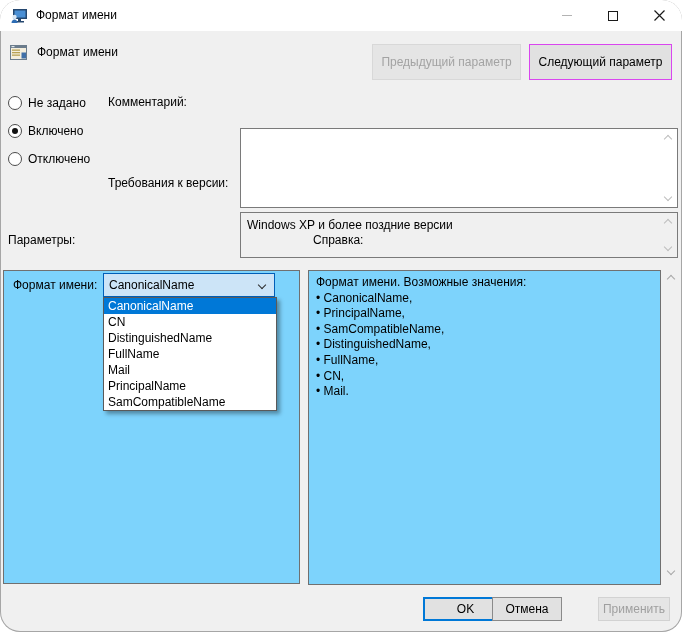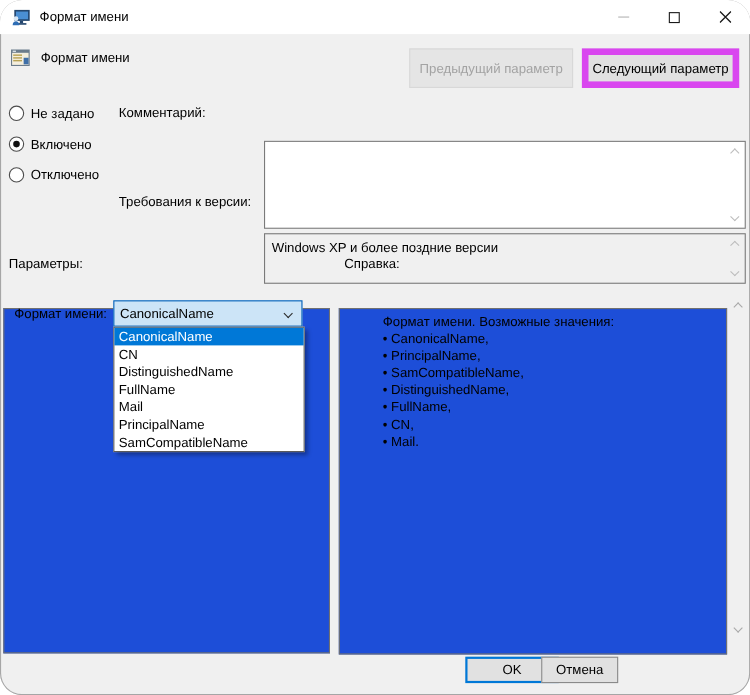--- a/index.html
+++ b/index.html
@@ -14,21 +14,21 @@
   .title-text{position:absolute;left:36px;top:0;line-height:31px;}
   .ctrl{position:absolute;top:0;width:46px;height:31px;display:flex;align-items:center;justify-content:center;}
   .ctrl-min{right:92px;} .ctrl-max{right:46px;} .ctrl-close{right:0;}
   .glyph-min{width:10px;height:1px;background:#b3b3b3;}
   .glyph-max{width:10px;height:10px;border:1px solid #1a1a1a;background:#fff;}
   
   .app-icon{position:absolute;left:9px;top:43px;width:20px;height:20px;}
   .setting-title{position:absolute;left:37px;top:42px;line-height:20px;}
   .hdr-btn{position:absolute;top:44px;height:36px;display:flex;align-items:center;justify-content:center;}
   .btn-prev{left:372px;width:149px;background:#e5e5e5;border:1px solid #d8d8d8;color:#a3a3a3;}
-  .btn-next{left:529px;width:143px;background:#e1e1e1;border:6px solid #d946ef;color:#000;}
+  .btn-next{left:529px;width:143px;background:#e1e1e1;border:1px solid #d946ef;color:#000;}
   
   .radio-row{position:absolute;left:8px;height:16px;display:flex;align-items:center;gap:6px;}
   .radio{width:14px;height:14px;border:1px solid #4c4c4c;border-radius:50%;background:#fff;position:relative;flex:0 0 auto;}
   .radio.checked::after{content:"";position:absolute;left:3px;top:3px;width:6px;height:6px;border-radius:50%;background:#111;}
   
   .form-label{position:absolute;left:108px;}
   .txtbox{position:absolute;left:240px;width:438px;border:1px solid #7a7a7a;background:#fff;margin-top:40px;}
   .txtbox .chev{color:#bdbdbd;}
   .box-comment{top:88px;height:80px;}
   .box-version{top:172px;height:46px;background:#f0f0f0;}
@@ -37,21 +37,21 @@
   .chev{position:absolute;width:9px;height:9px;}
   .chev::before{content:"";position:absolute;left:1px;width:5px;height:5px;
     border-right:1.6px solid currentColor;border-bottom:1.6px solid currentColor;}
   .chev-down::before{top:0;transform:rotate(45deg);}
   .chev-up::before{top:3px;transform:rotate(-135deg);}
   .chev-tr{right:4px;top:4px;} .chev-br{right:4px;bottom:4px;}
   
   .cap-options{position:absolute;left:8px;top:233px;}
   .cap-help{position:absolute;left:313px;top:233px;}
   
-  .panel{position:absolute;top:280px;background:#1d4ed8;border:1px solid #707070;padding-left:32px;}
+  .panel{position:absolute;top:270px;background:#7dd3fc;border:1px solid #707070;}
   .panel-options{left:3px;width:297px;height:314px;}
   .panel-help{left:308px;width:353px;height:315px;}
   .field-label{position:absolute;left:13px;top:278px;}
   .combobox{position:absolute;left:103px;top:273px;width:172px;height:24px;
     background:#cce4f7;border:1px solid #005fb8;display:flex;align-items:center;padding:0 22px 0 5px;}
   .combo-chev{right:7px;top:8px;color:#2b2b2b;}
   .dropdown{position:absolute;left:103px;top:297px;width:174px;background:#fff;
     border:1px solid #5a5a5a;box-shadow:3px 3px 4px rgba(0,0,0,.35);z-index:5;}
   .dd-item{height:16px;line-height:16px;padding-left:4px;white-space:nowrap;}
   .dd-item.selected{background:#0078d7;color:#fff;}
@@ -166,14 +166,15 @@
       <div>• FullName,</div>
       <div>• CN,</div>
       <div>• Mail.</div>
     </div>
   </div>
   <span class="chev chev-up help-scroll hs-up"></span>
   <span class="chev chev-down help-scroll hs-down"></span>
 
   <div class="ftr-btn btn-ok">OK</div>
   <div class="ftr-btn btn-cancel">Отмена</div>
+  <div class="ftr-btn btn-apply">Применить</div>
 
 </div>
 
 </body></html>

